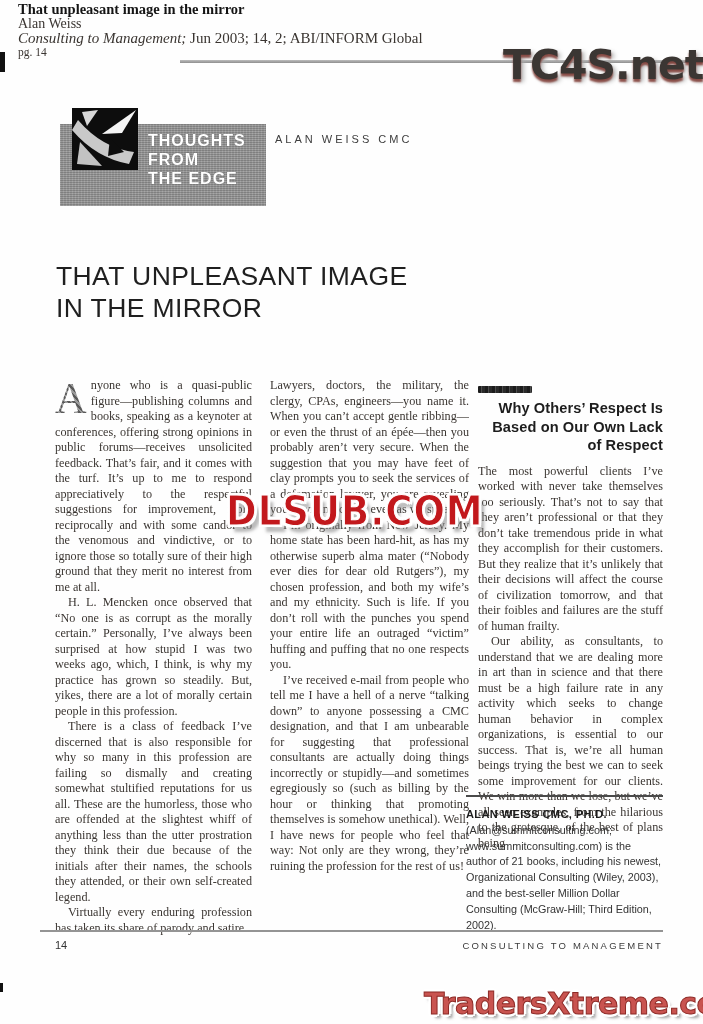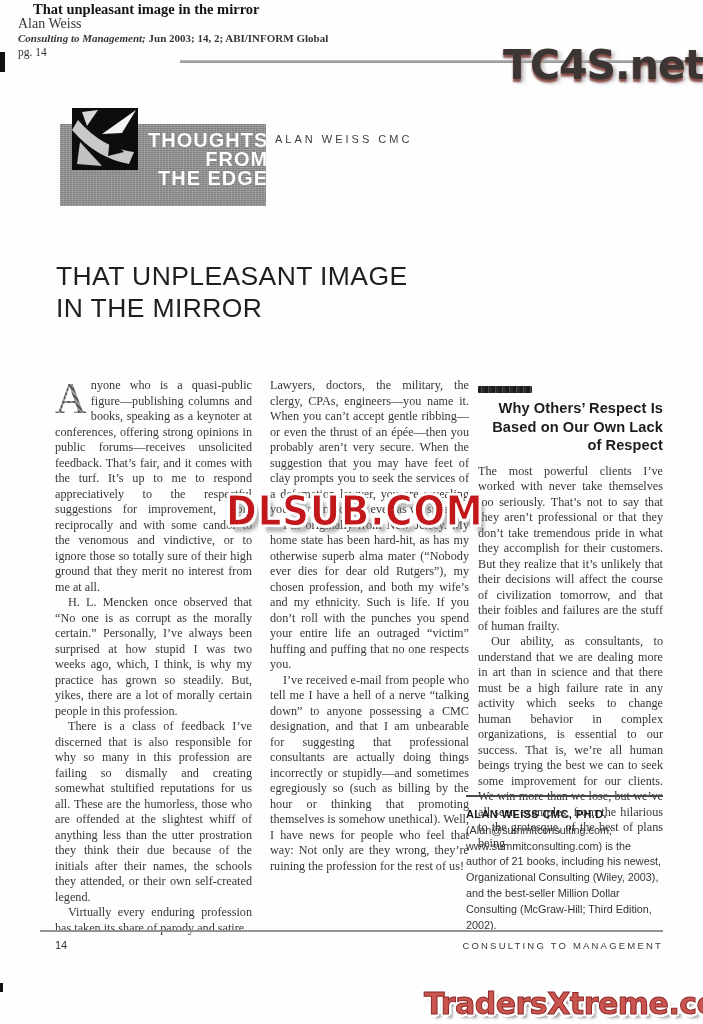--- a/index.html
+++ b/index.html
@@ -4,43 +4,43 @@
 <style>
   html,body{margin:0;padding:0;}
   .page{
     position:relative; width:703px; height:1024px;
     background:#fefefe; overflow:hidden;
     font-family:"Liberation Serif", serif;
     color:#3a3531;
   }
   
   .pq-header{position:absolute; left:18px; top:2px; line-height:14px;}
-  .pq-title{font-weight:bold; font-size:14.5px; color:#141414;margin-left:15px;}
+  .pq-title{font-weight:bold; font-size:14.5px; color:#141414;}
   .pq-author{font-size:14px; margin-top:1px;}
-  .pq-source{font-size:11px;font-weight:bold;}
+  .pq-source{font-size:15px;}
   .pq-source .it{font-style:italic;}
   .pq-page{font-size:11.5px;}
   .top-rule{position:absolute; left:180px; top:60px; width:523px; height:2.5px;
     background:linear-gradient(to bottom,#bdbdbd,#8f8f8f);}
   .artifact{position:absolute; background:#111;}
   .artifact-top{left:0; top:52px; width:5px; height:20px;}
   .artifact-bottom{left:0; top:983px; width:3px; height:9px;}
 
   
   .mast-band{position:absolute; left:60px; top:124px; width:206px; height:82px;
     background-color:#969696;
     background-image:
       repeating-linear-gradient(0deg, rgba(255,255,255,.10) 0 1px, rgba(0,0,0,.10) 1px 2px),
       repeating-linear-gradient(90deg, rgba(255,255,255,.07) 0 1px, rgba(0,0,0,.06) 1px 3px);
   }
   .mast-square{position:absolute; left:72px; top:108px; width:66px; height:62px;}
   .mast-text{position:absolute; left:148px; top:131px;
     font-family:"Liberation Sans", sans-serif; font-weight:bold;
-    font-size:20px; line-height:19px; letter-spacing:1px; color:#fff;
-    text-shadow:0 0 1px rgba(0,0,0,.35);text-align:right;}
+    font-size:16px; line-height:19px; letter-spacing:1px; color:#fff;
+    text-shadow:0 0 1px rgba(0,0,0,.35);}
   .mast-byline{position:absolute; left:275px; top:133px;
     font-family:"Liberation Sans", sans-serif; font-size:11px;
     letter-spacing:3px; color:#3d3d3d;}
 
   
   .art-title{position:absolute; left:56px; top:260px;
     font-family:"Liberation Sans", sans-serif; font-weight:400;
     font-size:26.5px; line-height:32px; letter-spacing:.4px; color:#1f1f1f;}
 
   

